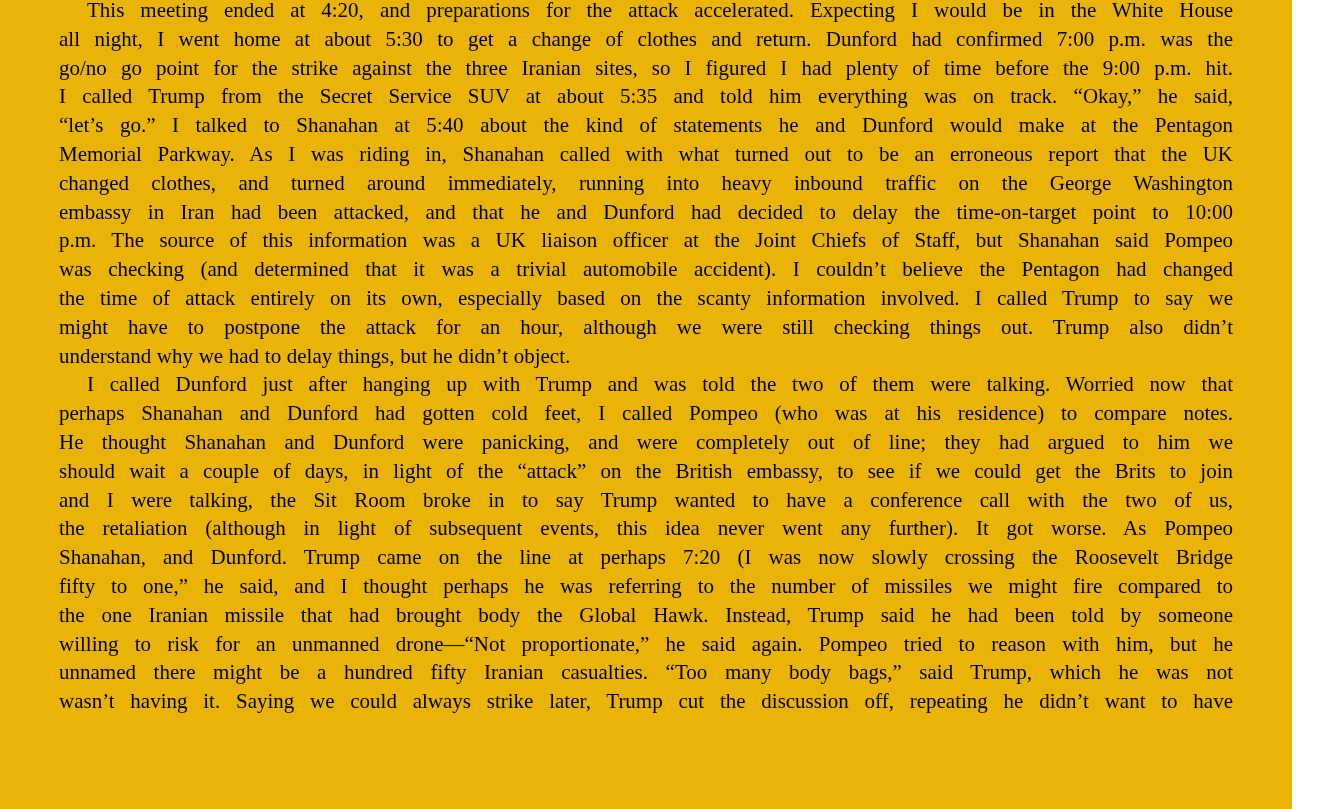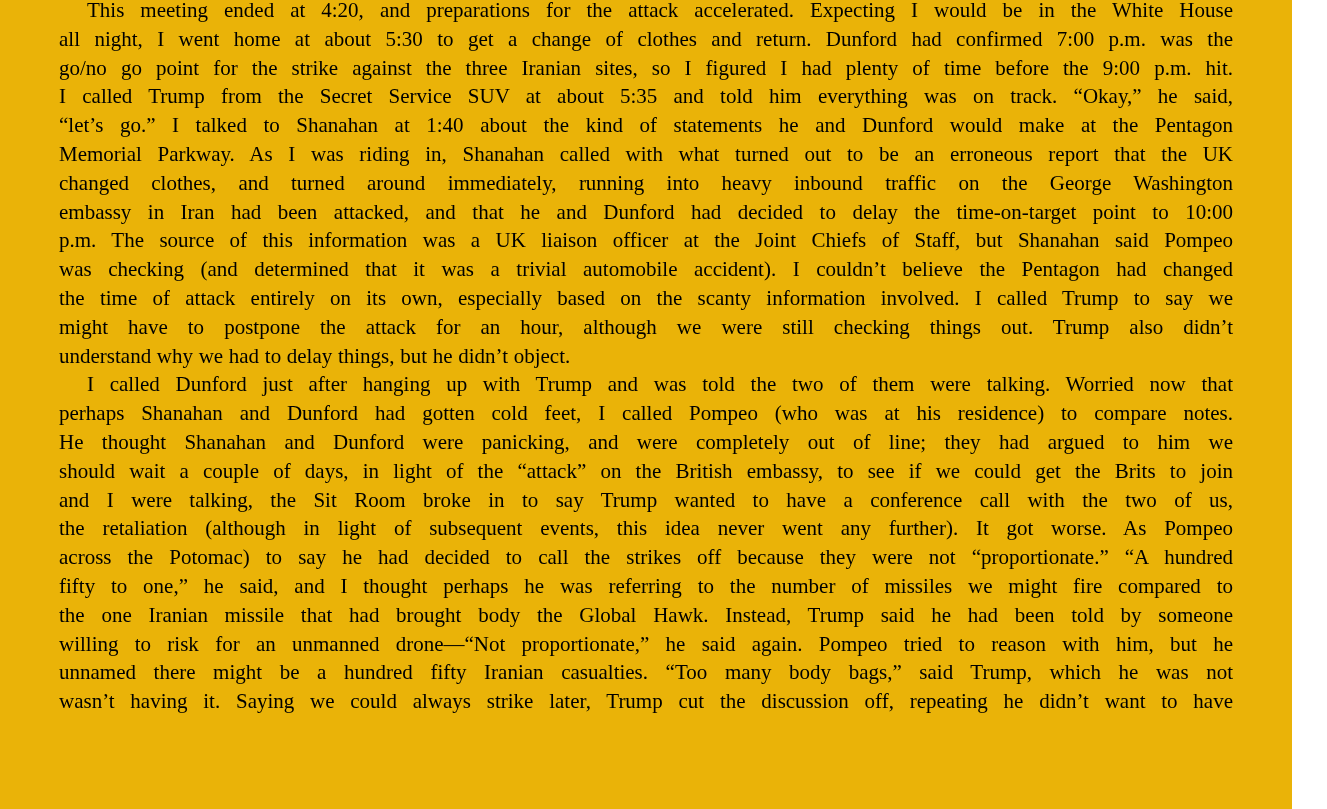--- a/index.html
+++ b/index.html
@@ -49,39 +49,39 @@
 <body>
 
 <div class="page">
   <div class="text-block">
 
     <div class="para">
       <div class="line indent">This meeting ended at 4:20, and preparations for the attack accelerated. Expecting I would be in the White House</div>
       <div class="line">all night, I went home at about 5:30 to get a change of clothes and return. Dunford had confirmed 7:00 p.m. was the</div>
       <div class="line">go/no go point for the strike against the three Iranian sites, so I figured I had plenty of time before the 9:00 p.m. hit.</div>
       <div class="line">I called Trump from the Secret Service SUV at about 5:35 and told him everything was on track. “Okay,” he said,</div>
-      <div class="line">“let’s go.” I talked to Shanahan at 1:40 about the kind of statements he and Dunford would make at the Pentagon</div>
+      <div class="line">“let’s go.” I talked to Shanahan at 5:40 about the kind of statements he and Dunford would make at the Pentagon</div>
       <div class="line">Memorial Parkway. As I was riding in, Shanahan called with what turned out to be an erroneous report that the UK</div>
       <div class="line">changed clothes, and turned around immediately, running into heavy inbound traffic on the George Washington</div>
       <div class="line">embassy in Iran had been attacked, and that he and Dunford had decided to delay the time-on-target point to 10:00</div>
       <div class="line">p.m. The source of this information was a UK liaison officer at the Joint Chiefs of Staff, but Shanahan said Pompeo</div>
       <div class="line">was checking (and determined that it was a trivial automobile accident). I couldn’t believe the Pentagon had changed</div>
       <div class="line">the time of attack entirely on its own, especially based on the scanty information involved. I called Trump to say we</div>
       <div class="line">might have to postpone the attack for an hour, although we were still checking things out. Trump also didn’t</div>
       <div class="line end">understand why we had to delay things, but he didn’t object.</div>
     </div>
 
     <div class="para">
       <div class="line indent">I called Dunford just after hanging up with Trump and was told the two of them were talking. Worried now that</div>
       <div class="line">perhaps Shanahan and Dunford had gotten cold feet, I called Pompeo (who was at his residence) to compare notes.</div>
       <div class="line">He thought Shanahan and Dunford were panicking, and were completely out of line; they had argued to him we</div>
       <div class="line">should wait a couple of days, in light of the “attack” on the British embassy, to see if we could get the Brits to join</div>
       <div class="line">and I were talking, the Sit Room broke in to say Trump wanted to have a conference call with the two of us,</div>
       <div class="line">the retaliation (although in light of subsequent events, this idea never went any further). It got worse. As Pompeo</div>
-      <div class="line">across the Potomac) to say he had decided to call the strikes off because they were not “proportionate.” “A hundred</div>
+      <div class="line">Shanahan, and Dunford. Trump came on the line at perhaps 7:20 (I was now slowly crossing the Roosevelt Bridge</div>
       <div class="line">fifty to one,” he said, and I thought perhaps he was referring to the number of missiles we might fire compared to</div>
       <div class="line">the one Iranian missile that had brought body the Global Hawk. Instead, Trump said he had been told by someone</div>
       <div class="line">willing to risk for an unmanned drone—“Not proportionate,” he said again. Pompeo tried to reason with him, but he</div>
       <div class="line">unnamed there might be a hundred fifty Iranian casualties. “Too many body bags,” said Trump, which he was not</div>
       <div class="line">wasn’t having it. Saying we could always strike later, Trump cut the discussion off, repeating he didn’t want to have</div>
     </div>
 
   </div>
 </div>
 

